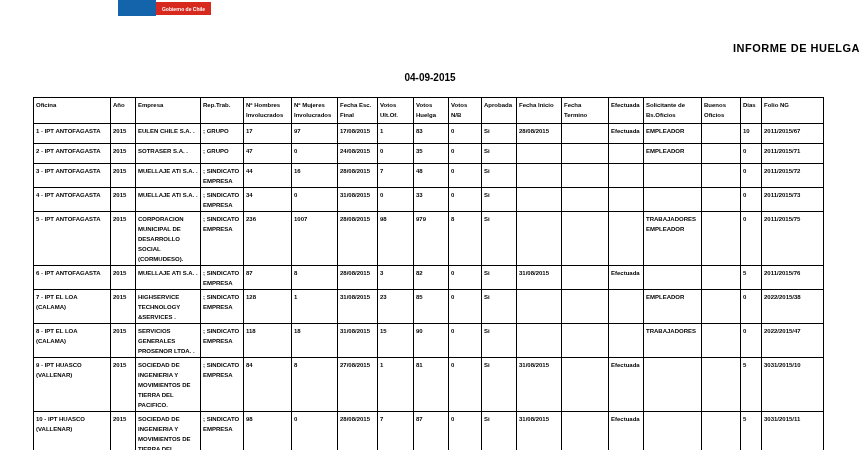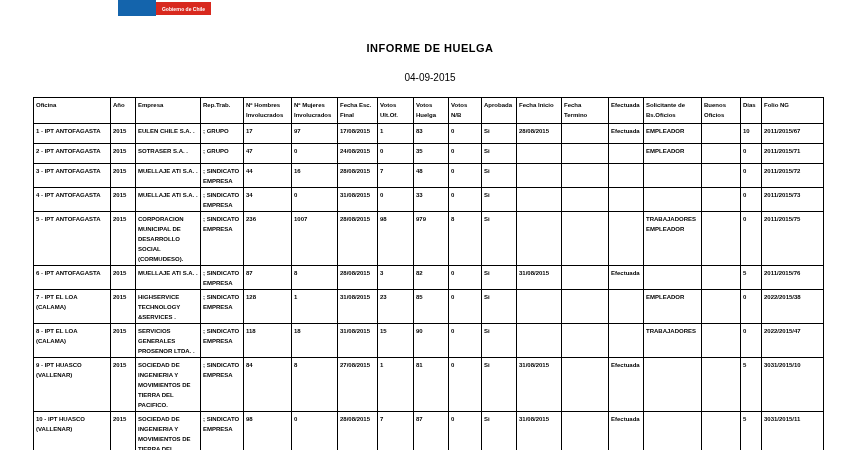--- a/index.html
+++ b/index.html
@@ -17,25 +17,25 @@
   .logo-blue { width: 38px; height: 16px; }
   .logo-red  { width: 55px; height: 13px; margin-top: 2px;
                display: flex; align-items: center; justify-content: center; }
   .logo-red span {
     color: #fff; font-size: 5px; font-weight: bold; letter-spacing: 0; white-space: nowrap;
   }
 
   
   .doc-title {
     position: absolute; top: 42px; left: 0; width: 860px;
-    text-align: center; font-size: 11px; font-weight: bold; letter-spacing: 0.5px;
+    text-align: right; font-size: 11px; font-weight: bold; letter-spacing: 0.5px;
   }
   .doc-date {
     position: absolute; top: 72px; left: 0; width: 860px;
-    text-align: center; font-size: 10px; font-weight: normal;
+    text-align: center; font-size: 10px; font-weight: bold;
   }
 
   
   .tbl-wrap { position: absolute; left: 33px; top: 97px; width: 790px; }
   table {
     border-collapse: collapse; table-layout: fixed; width: 790px;
     font-size: 6px; line-height: 10px; font-weight: bold;
   }
   th, td {
     border: 1px solid #000;

